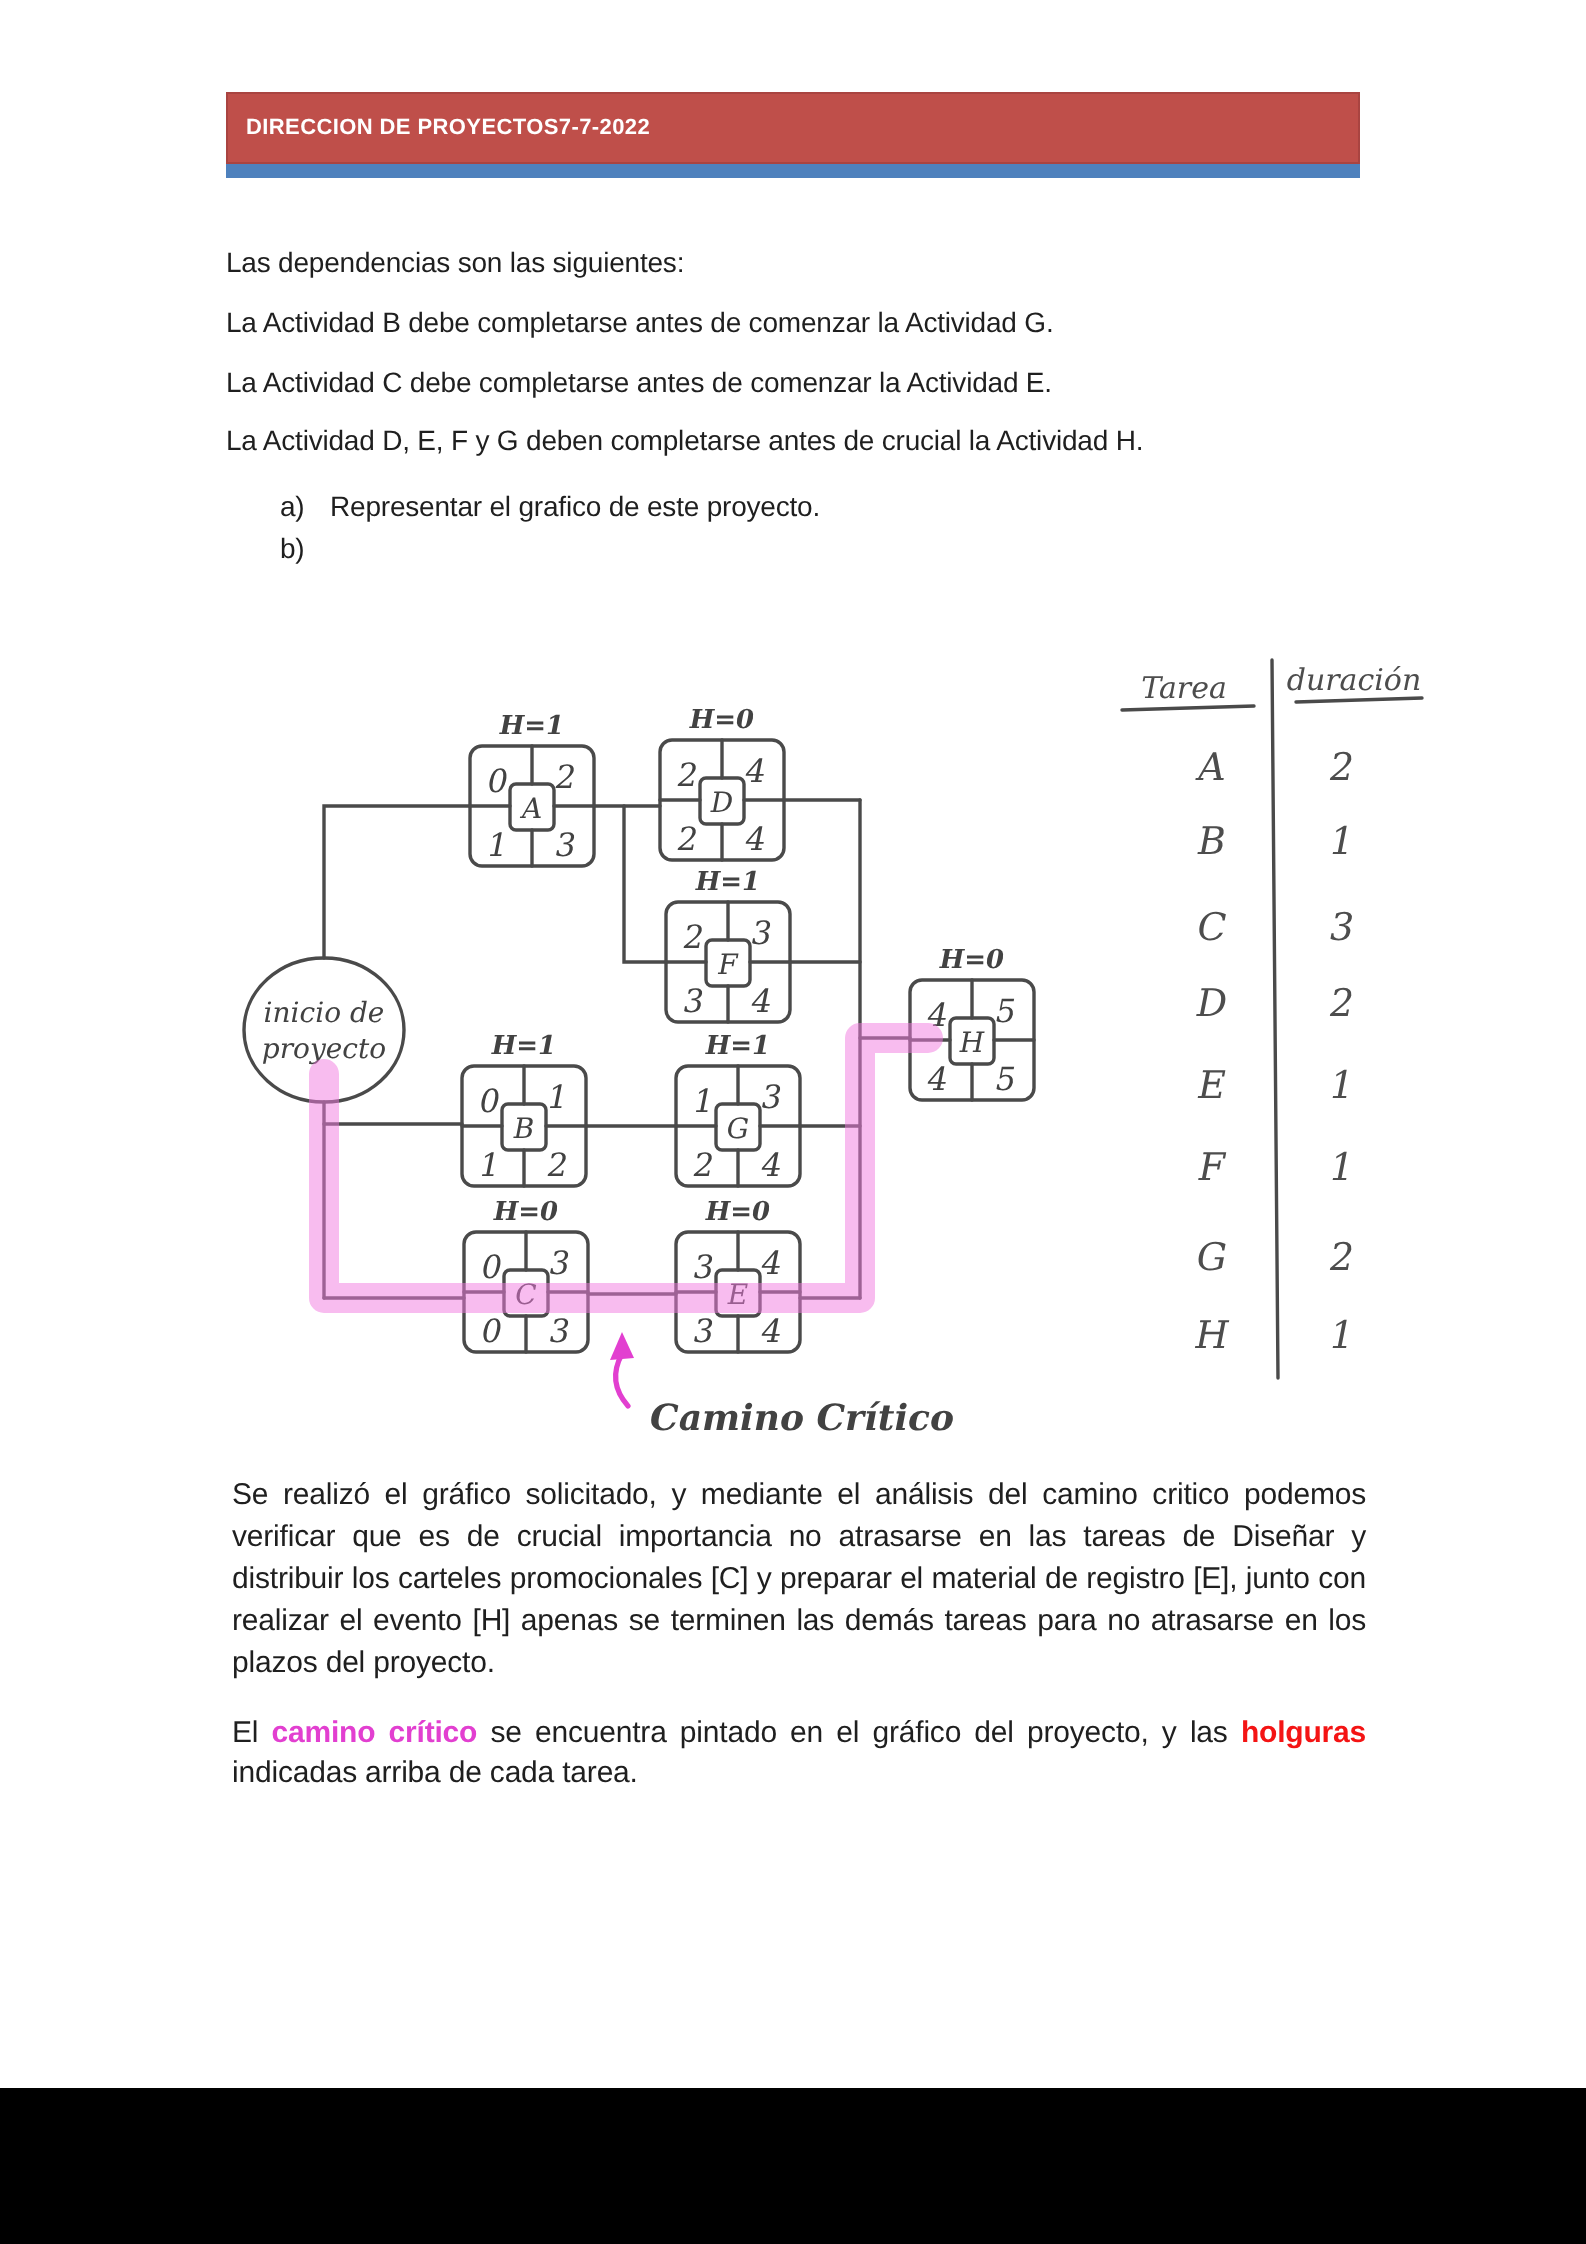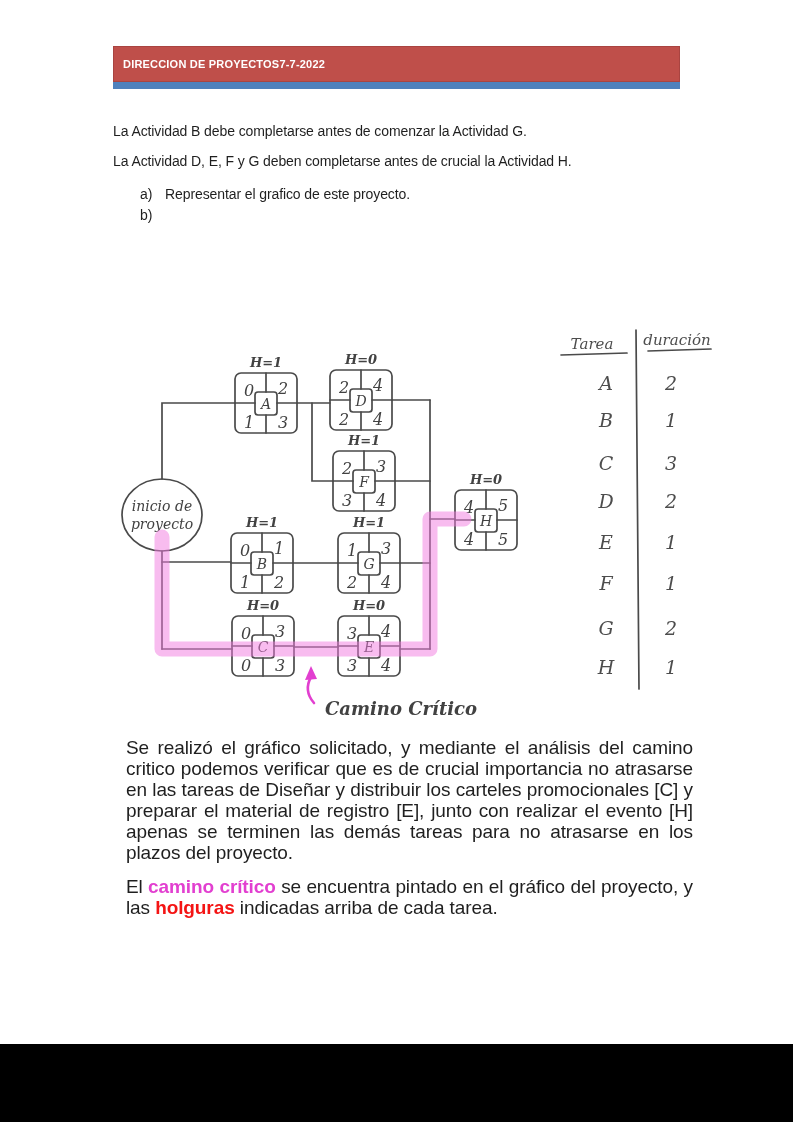--- a/index.html
+++ b/index.html
@@ -24,39 +24,41 @@
   svg .ink{stroke:#4a4a4a;stroke-width:1.7;fill:none;stroke-linecap:round;}
   svg text{fill:#424242;font-family:"DejaVu Serif",serif;font-style:italic;}
   svg .hw-num{font-size:16px;}
   svg .hw-letter{font-size:14px;}
   svg .hw-slack{font-size:13px;font-weight:bold;}
   svg .hw-circle{font-size:14px;}
   svg .hw-table{font-size:19px;fill:#4d4d4d;}
   svg .hw-thead{font-size:15px;fill:#4d4d4d;}
   svg .hw-cpath{font-size:18px;font-weight:bold;}
   
-  .analysis{position:absolute;left:126px;top:738px;width:567px;font-size:19px;letter-spacing:-0.1px;}
+  .analysis{position:absolute;left:116px;top:738px;width:567px;font-size:15px;letter-spacing:-0.1px;}
   .analysis p{margin:0 0 14px 0;line-height:20.9px;text-align:justify;}
   .accent-magenta{font-weight:bold;}
   .accent-red{font-weight:bold;margin-top:32px;}
   .black-band{position:absolute;left:0;top:1044px;width:793px;height:78px;background:#000000;}
 </style>
 </head>
 <body>
 
 <div class="banner">
   <div class="banner-red" style="background: rgb(191, 79, 74);">
     <span>DIRECCION DE PROYECTOS</span>
     <span>7-7-2022</span>
   </div>
   <div class="banner-blue" style="background: rgb(78, 129, 189);"></div>
 </div>
 
 <div class="intro">
+  <p>Las dependencias son las siguientes:</p>
   <p>La Actividad B debe completarse antes de comenzar la Actividad G.</p>
+  <p>La Actividad C debe completarse antes de comenzar la Actividad E.</p>
   <p>La Actividad D, E, F y G deben completarse antes de crucial la Actividad H.</p>
   <div class="qlist">
     <div class="li">
       <span class="marker">a)</span>
       <span>Representar el grafico de este proyecto.</span>
     </div>
     <div class="li">
       <span class="marker">b)</span>
     </div>
   </div>

